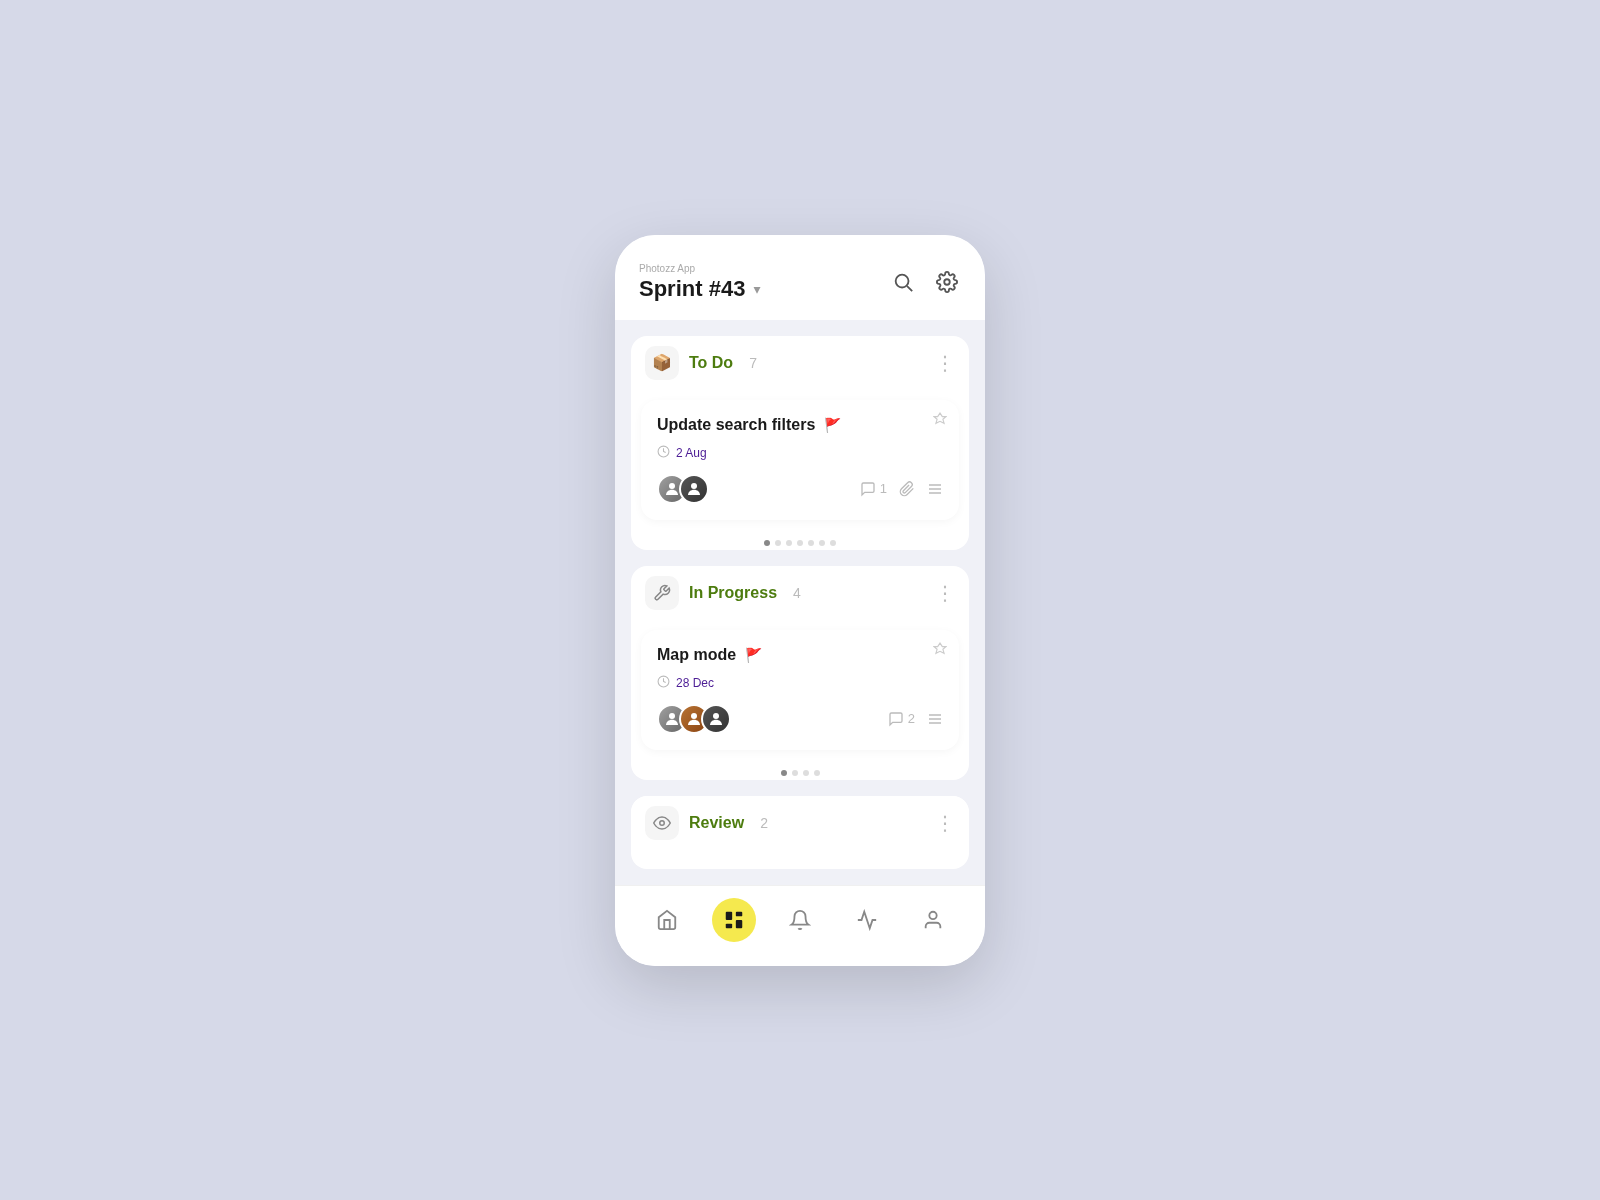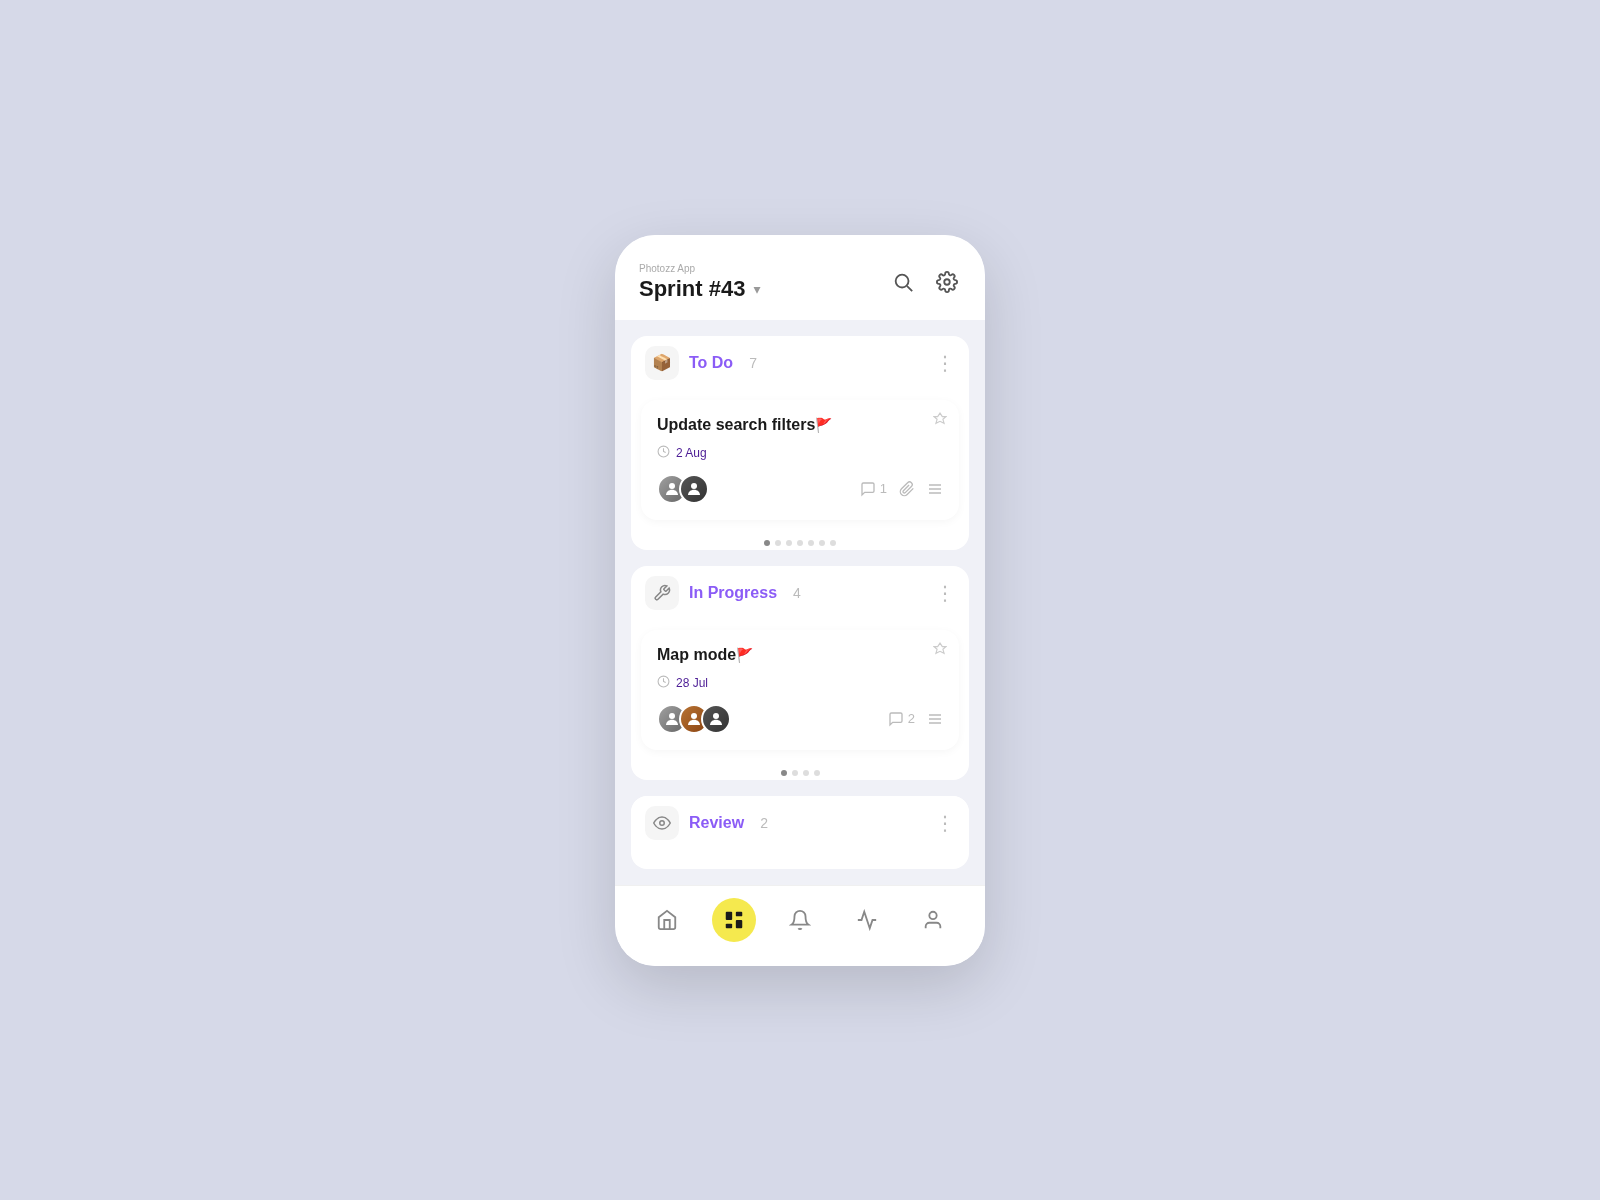--- a/index.html
+++ b/index.html
@@ -90,21 +90,21 @@
       background: #f5f5f5;
       border-radius: 10px;
       display: flex;
       align-items: center;
       justify-content: center;
       font-size: 16px;
     }
     .section-title {
       font-size: 16px;
       font-weight: 600;
-      color: #8b5cf6;
+      color: #4d7c0f;
     }
     .section-count {
       font-size: 14px;
       color: #bbb;
       margin-left: 6px;
     }
     .section-more {
       color: #bbb;
       font-size: 20px;
       cursor: pointer;
@@ -120,21 +120,21 @@
     .card-pin {
       position: absolute;
       top: 12px;
       right: 12px;
       color: #ddd;
       font-size: 14px;
     }
     .card-title-row {
       display: flex;
       align-items: center;
-      gap: 0;
+      gap: 9px;
       margin-bottom: 10px;
     }
     .card-title {
       font-size: 16px;
       font-weight: 600;
       color: #1a1a1a;
     }
     .flag-red {
       color: #e83232;
       font-size: 14px;
@@ -399,21 +399,21 @@
               <span class="card-title">Map mode</span>
               <span class="flag-orange">🚩</span>
             </div>
             <div class="card-date-row">
               <span class="clock-icon">
                 <svg viewBox="0 0 24 24" fill="none" stroke="#bbb" stroke-width="2" width="13" height="13">
                   <circle cx="12" cy="12" r="10"></circle>
                   <polyline points="12 6 12 12 16 14"></polyline>
                 </svg>
               </span>
-              <span class="card-date">28 Jul</span>
+              <span class="card-date">28 Dec</span>
             </div>
             <div class="card-footer">
               <div class="avatars">
                 <div class="avatar avatar-1">
                   <svg viewBox="0 0 24 24" width="18" height="18" fill="#fff">
                       <circle cx="12" cy="8" r="4"></circle>
                       <path d="M4 20c0-4 3.6-7 8-7s8 3 8 7"></path>
                     </svg>
                 </div>
                 <div class="avatar avatar-3">

